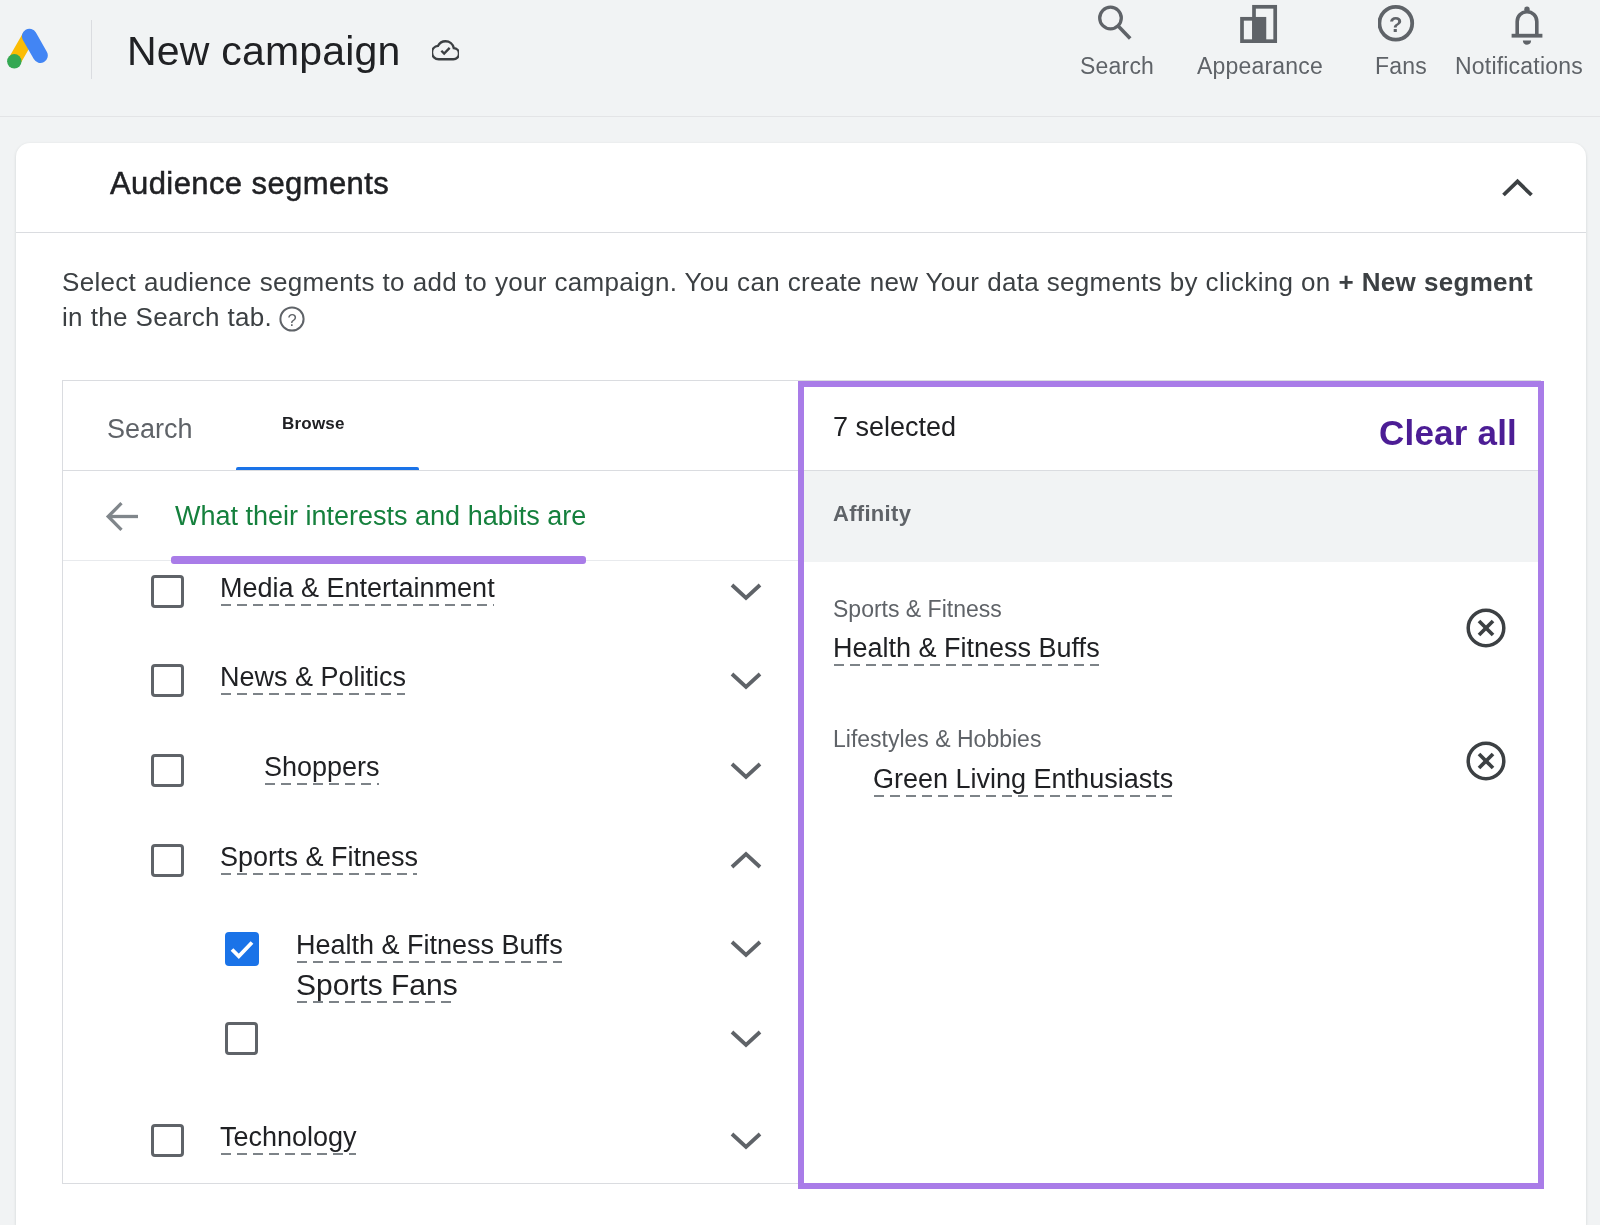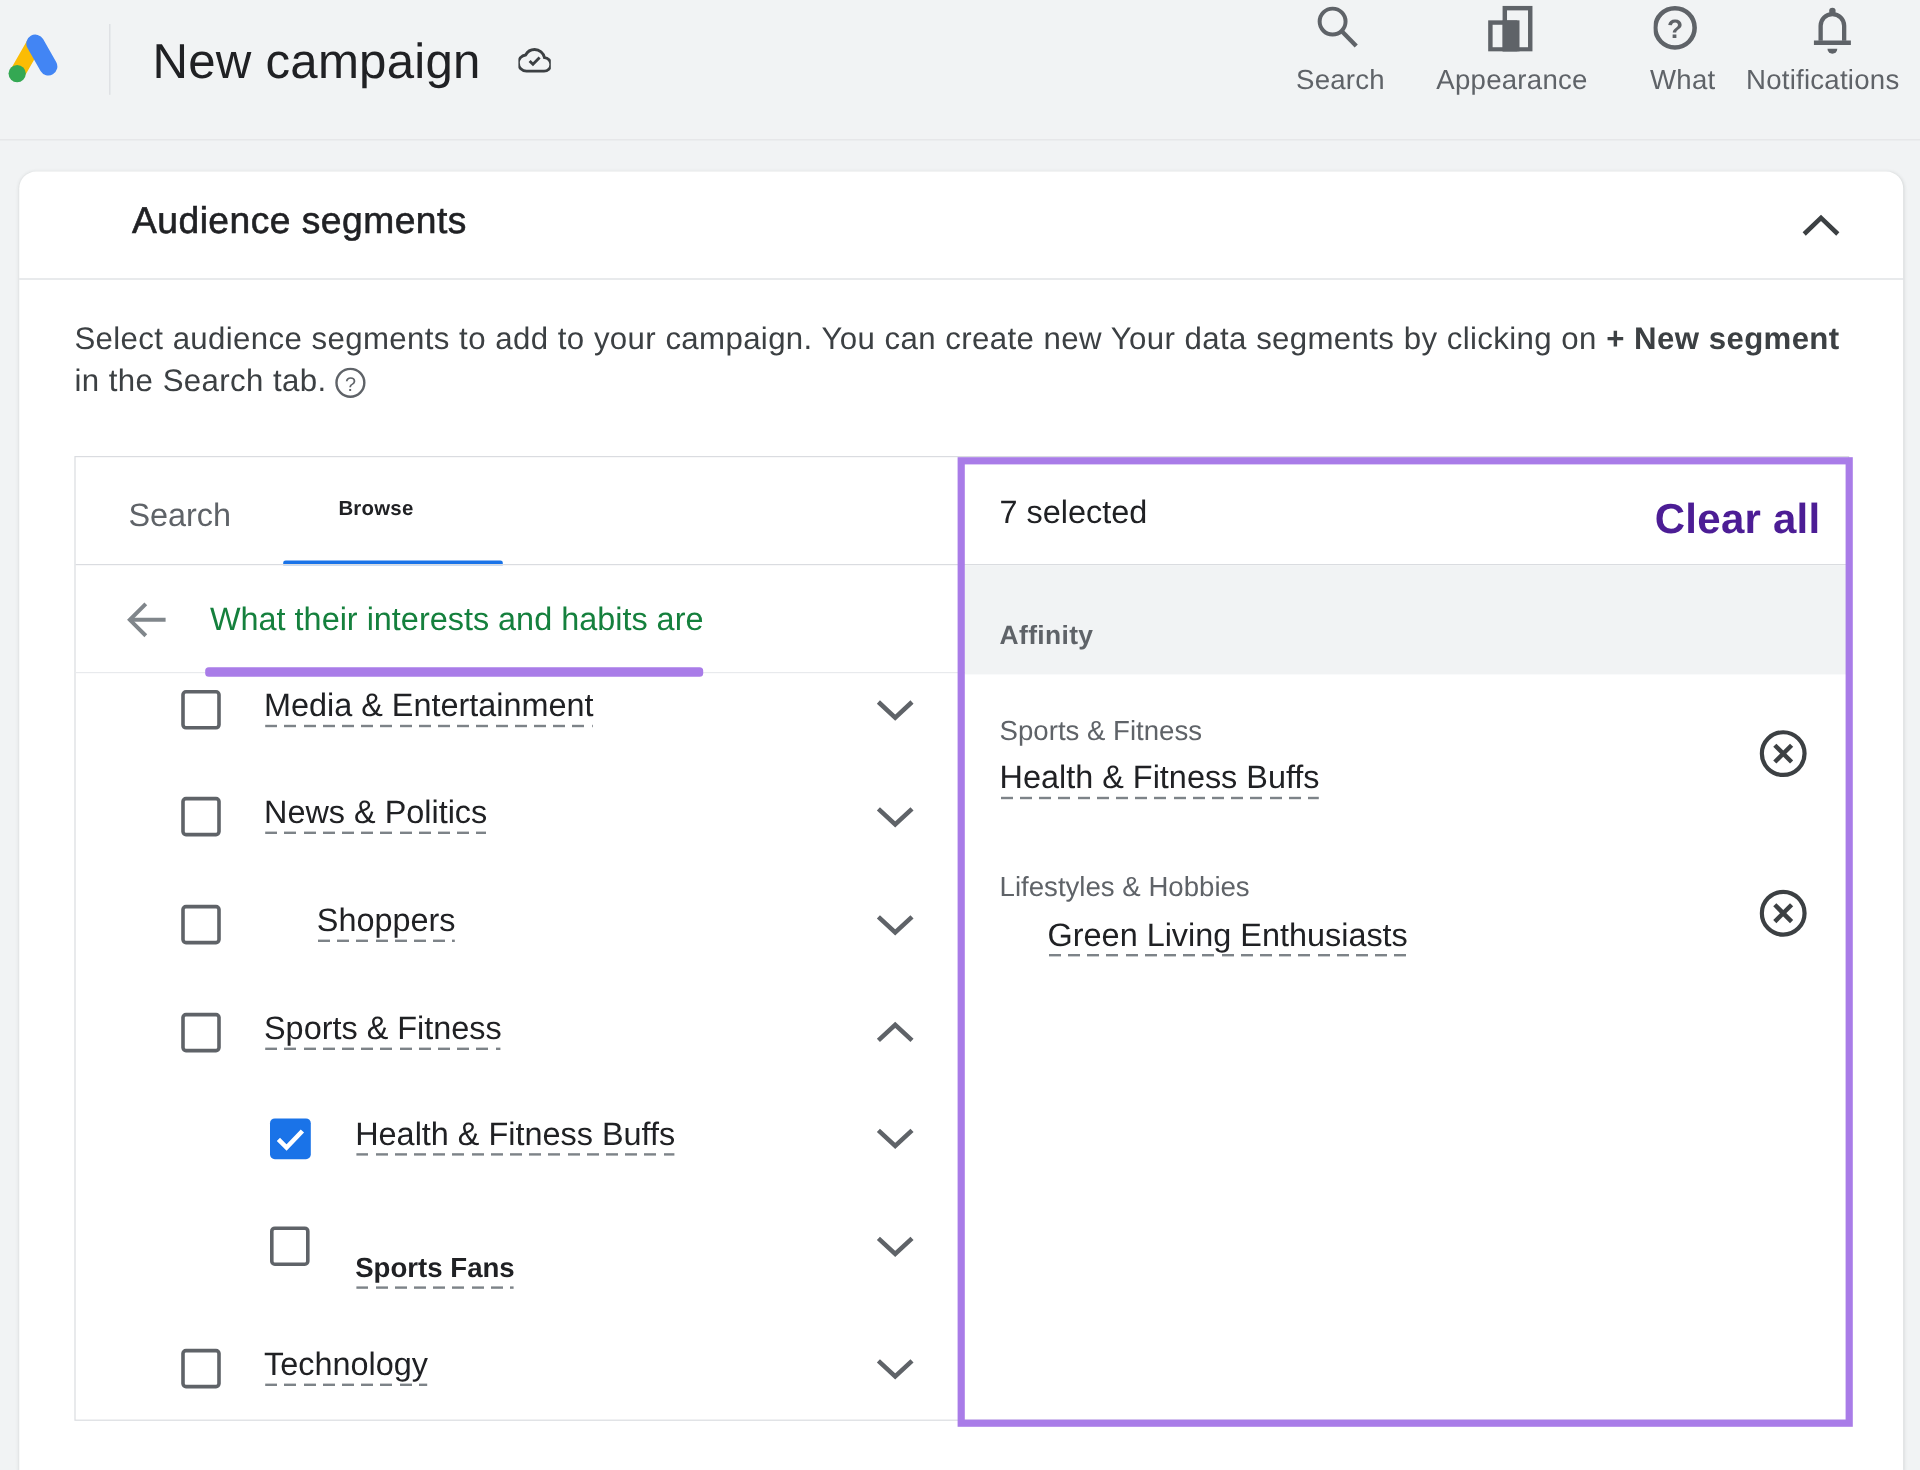--- a/index.html
+++ b/index.html
@@ -39,21 +39,21 @@
   <rect x="14" y="3.8" width="21.2" height="34.4" fill="none" stroke="currentColor" stroke-width="3.7"></rect>
   <rect x="2" y="15.8" width="22.4" height="22.4" fill="none" stroke="currentColor" stroke-width="3.7"></rect>
   <rect x="12.2" y="14" width="12.2" height="26" fill="currentColor"></rect>
 </svg>
 <div class="abs ic" style="left:1196px;top:53px;width:128px;text-align:center;font-size:23px;letter-spacing:0.2px;">Appearance</div>
 
 <svg class="abs ic" style="left:1378px;top:4px;" width="37" height="39" viewBox="0 0 37 39">
   <circle cx="17.8" cy="19.2" r="16.4" fill="none" stroke="currentColor" stroke-width="3.8"></circle>
   <text x="17.8" y="27.5" font-size="22" font-weight="bold" font-family="Liberation Sans" text-anchor="middle" fill="currentColor">?</text>
 </svg>
-<div class="abs ic" style="left:1375px;top:53px;width:48px;text-align:center;font-size:23px;letter-spacing:0.2px;">What</div>
+<div class="abs ic" style="left:1375px;top:53px;width:48px;text-align:center;font-size:23px;letter-spacing:0.2px;">Fans</div>
 
 <svg class="abs ic" style="left:1509px;top:2px;" width="36" height="43" viewBox="0 0 36 43">
   <circle cx="18" cy="7.2" r="2.7" fill="currentColor"></circle>
   <path d="M8.2,32 v-12.5 a9.8,9.8 0 0,1 19.6,0 V32" fill="none" stroke="currentColor" stroke-width="3.6"></path>
   <line x1="2.6" y1="33.7" x2="33.4" y2="33.7" stroke="currentColor" stroke-width="3.8"></line>
   <path d="M13.9,38.6 a4.1,4.1 0 0,0 8.2,0 z" fill="currentColor"></path>
 </svg>
 <div class="abs ic" style="left:1455px;top:53px;width:145px;font-size:23px;letter-spacing:0.2px;">Notifications</div>
 
 <div class="abs" style="left:16px;top:143px;width:1570px;height:1082px;background:#fff;border-radius:14px 14px 0 0;box-shadow:0 1px 3px rgba(60,64,67,.18);"></div>
@@ -112,36 +112,36 @@
   <svg width="34" height="34" viewBox="0 0 34 34">
       <polyline points="7,17.5 13.8,24.3 27,10.5" fill="none" stroke="#fff" stroke-width="3.8"></polyline>
     </svg>
 </div>
 <div class="abs du" style="left:296px;top:929px;font-size:27px;line-height:32px;">Health &amp; Fitness Buffs</div>
 <svg class="abs" style="left:730px;top:939px;" width="32" height="19" viewBox="0 0 32 19">
     <polyline points="2,3 16,16 30,3" fill="none" stroke="#5f6368" stroke-width="3.8"></polyline>
   </svg>
 
 <div class="abs" style="left:225px;top:1022px;width:33px;height:33px;border:3px solid #5f6368;border-radius:4px;"></div>
-<div class="abs du" style="left:296px;top:1040px;font-size:23px;line-height:32px;font-weight:bold;">Sports Fans</div>
+<div class="abs du" style="left:296px;top:969px;font-size:30px;line-height:32px;">Sports Fans</div>
 <svg class="abs" style="left:730px;top:1029px;" width="32" height="19" viewBox="0 0 32 19">
     <polyline points="2,3 16,16 30,3" fill="none" stroke="#5f6368" stroke-width="3.8"></polyline>
   </svg>
 
 <div class="abs" style="left:151px;top:1124px;width:33px;height:33px;border:3px solid #5f6368;border-radius:4px;"></div>
 <div class="abs du" style="left:220px;top:1121px;font-size:27px;line-height:32px;">Technology</div>
 <svg class="abs" style="left:730px;top:1131px;" width="32" height="19" viewBox="0 0 32 19">
     <polyline points="2,3 16,16 30,3" fill="none" stroke="#5f6368" stroke-width="3.8"></polyline>
   </svg>
 
 <div class="abs" style="left:833px;top:412px;font-size:27px;color:#202124;">7 selected</div>
 <div class="abs" style="left:1352px;top:413px;width:165px;text-align:right;font-size:35px;color:#4c1d95;font-weight:bold;letter-spacing:0.2px;">Clear all</div>
 
 <div class="abs" style="left:804px;top:471px;width:736px;height:91px;background:#f1f3f4;"></div>
-<div class="abs" style="left:833px;top:501px;font-size:22px;color:#5f6368;font-weight:bold;letter-spacing:0.3px;margin-top:16px;">Affinity</div>
+<div class="abs" style="left:833px;top:501px;font-size:22px;color:#5f6368;font-weight:bold;letter-spacing:0.3px;">Affinity</div>
 
 <div class="abs" style="left:833px;top:596px;font-size:23px;color:#5f6368;">Sports &amp; Fitness</div>
 <div class="abs du" style="left:833px;top:632px;font-size:27px;line-height:32px;color:#202124;">Health &amp; Fitness Buffs</div>
 <svg class="abs" style="left:1466px;top:608px;" width="40" height="40" viewBox="0 0 40 40">
   <circle cx="20" cy="20" r="17.8" fill="none" stroke="#3c4043" stroke-width="3.5"></circle>
   <line x1="13" y1="13" x2="27" y2="27" stroke="#3c4043" stroke-width="3.7"></line>
   <line x1="27" y1="13" x2="13" y2="27" stroke="#3c4043" stroke-width="3.7"></line>
 </svg>
 
 <div class="abs" style="left:833px;top:726px;font-size:23px;color:#5f6368;">Lifestyles &amp; Hobbies</div>

